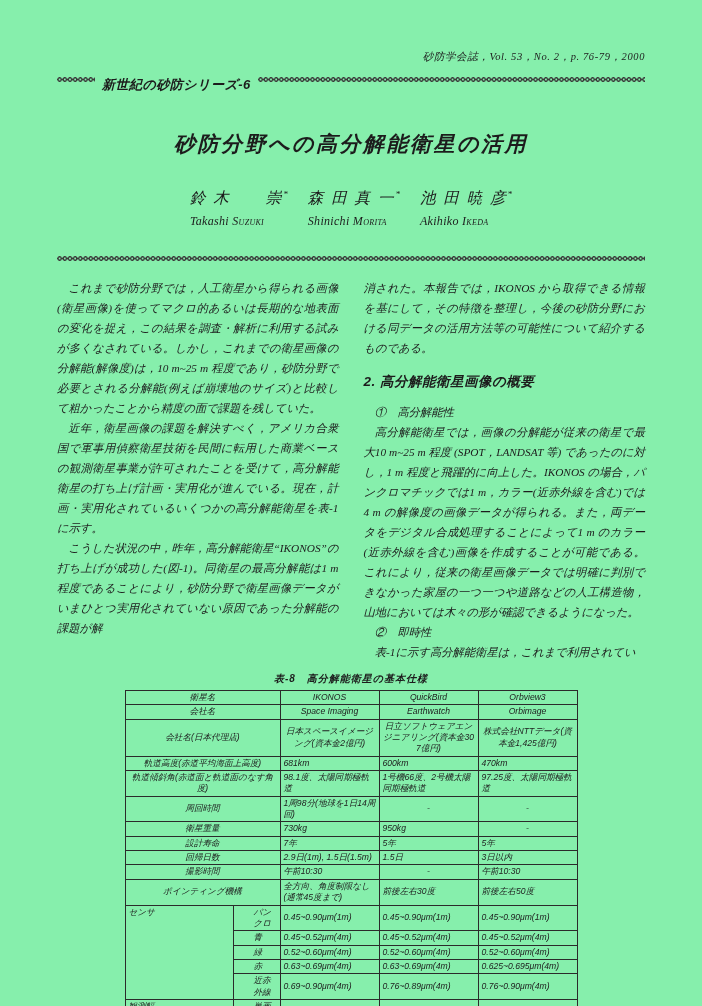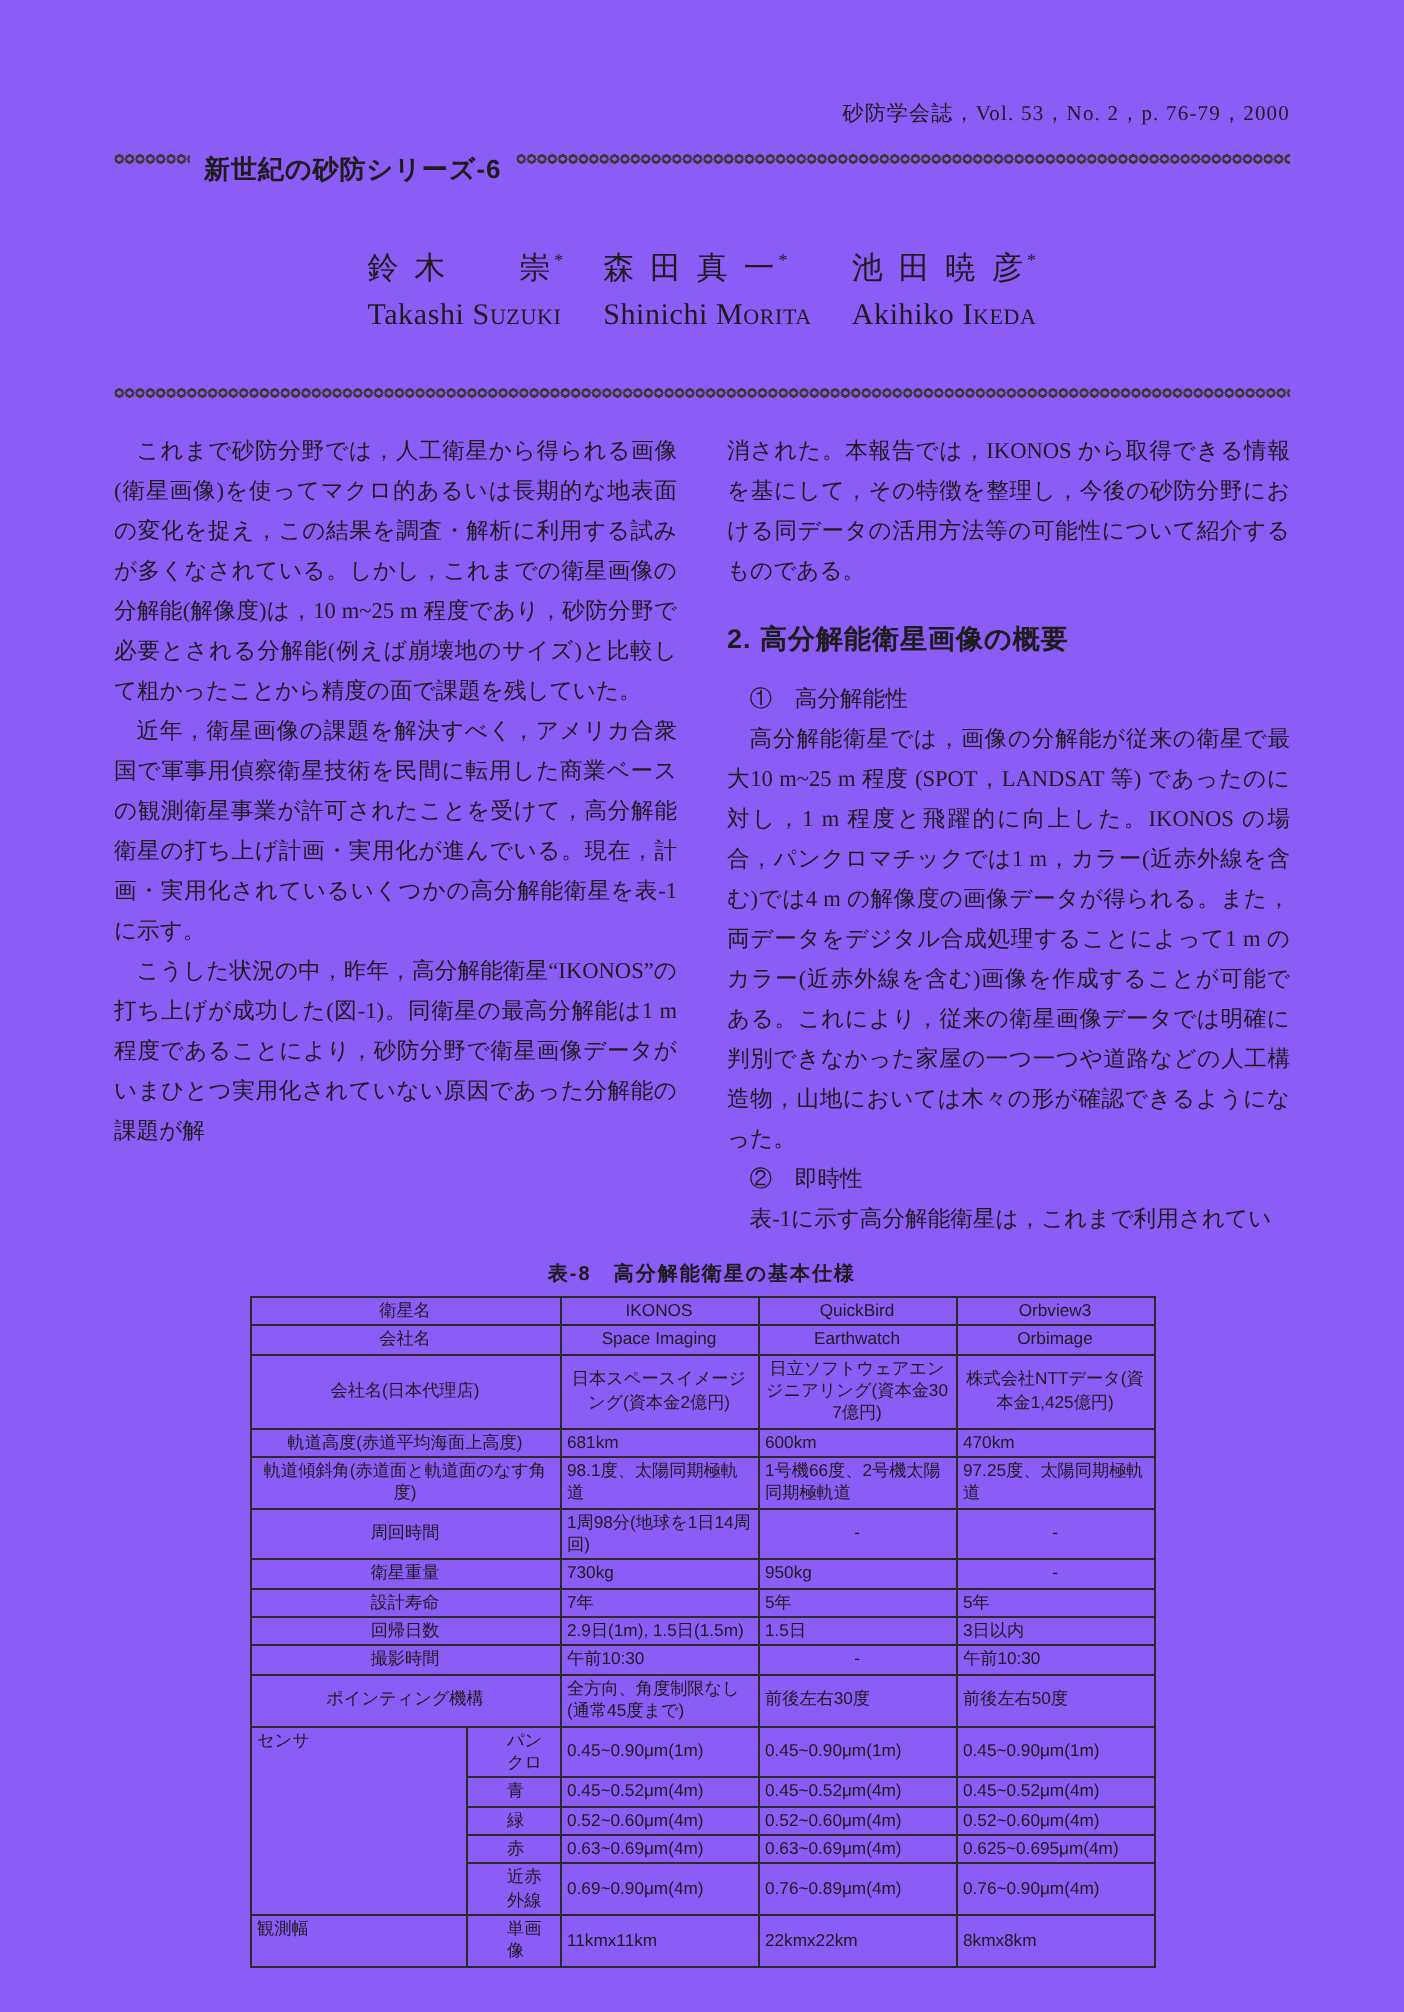--- a/index.html
+++ b/index.html
@@ -1,25 +1,26 @@
 <!DOCTYPE html>
 <html lang="ja"><head>
 <meta charset="utf-8">
 <style>
   html,body{margin:0;padding:0;background:#e8e8e6;}
   .page{
     position:relative;
     width:702px;height:1006px;
     margin:0 auto;
-    background:#8b5cf6;
+    background:#86efac;
     color:#1c1c1c;
     font-family:"Liberation Serif","DejaVu Serif",serif;
     overflow:hidden;
     box-sizing:border-box;
     padding:50px 57px 0 57px;
+    font-style:italic;
   }
   .journal-line{
     text-align:right;
     font-size:10.5px;
     letter-spacing:.6px;
     white-space:nowrap;
   }
   
   .rope{
     height:7px;
@@ -58,21 +59,21 @@
   }
   .author-block{display:flex;flex-direction:column;align-items:flex-start;}
   .author-kanji{
     font-size:15.5px;
     letter-spacing:2px;
     white-space:pre;
   }
   .author-kanji sup{font-size:9px;letter-spacing:0;}
   .author-roman{
     margin-top:5px;
-    font-size:15px;
+    font-size:12px;
     letter-spacing:.3px;
   }
   .author-roman .fam{font-variant:small-caps;}
   .divider-rope{margin-top:26px;}
   .columns{
     margin-top:16px;
     display:flex;
     gap:25px;
   }
   .col{
@@ -128,20 +129,21 @@
 <div class="page">
 
   <div class="journal-line">砂防学会誌，Vol. 53，No. 2，p. 76-79，2000</div>
 
   <div class="series-banner">
     <div class="rope short"></div>
     <div class="series-label">新世紀の砂防シリーズ-6</div>
     <div class="rope long"></div>
   </div>
 
+  <div class="paper-title">砂防分野への高分解能衛星の活用</div>
 
   <div class="authors-row">
     <div class="author-block">
       <div class="author-kanji"><span>鈴 木　　崇</span><sup>*</sup></div>
       <div class="author-roman"><span>Takashi</span> <span class="fam">Suzuki</span></div>
     </div>
     <div class="author-block">
       <div class="author-kanji"><span>森 田 真 一</span><sup>*</sup></div>
       <div class="author-roman"><span>Shinichi</span> <span class="fam">Morita</span></div>
     </div>

